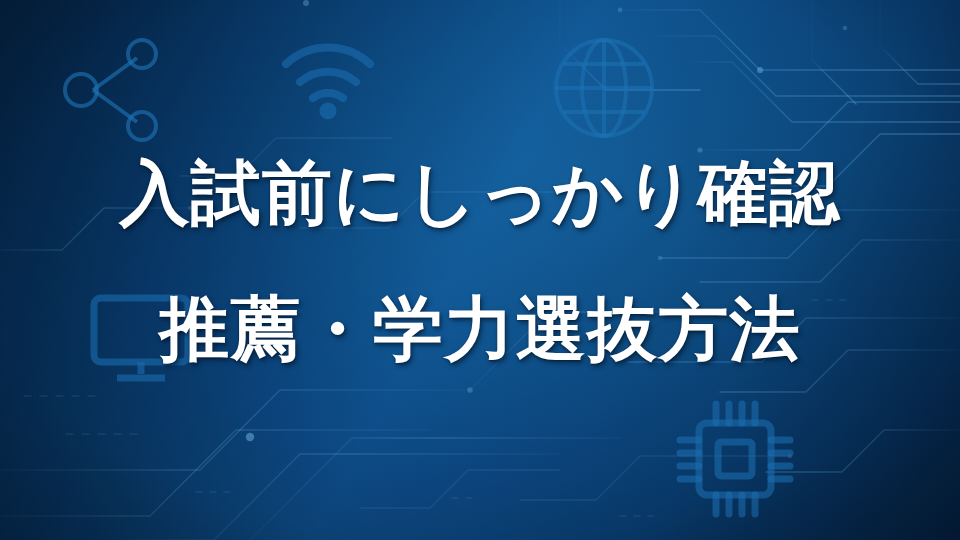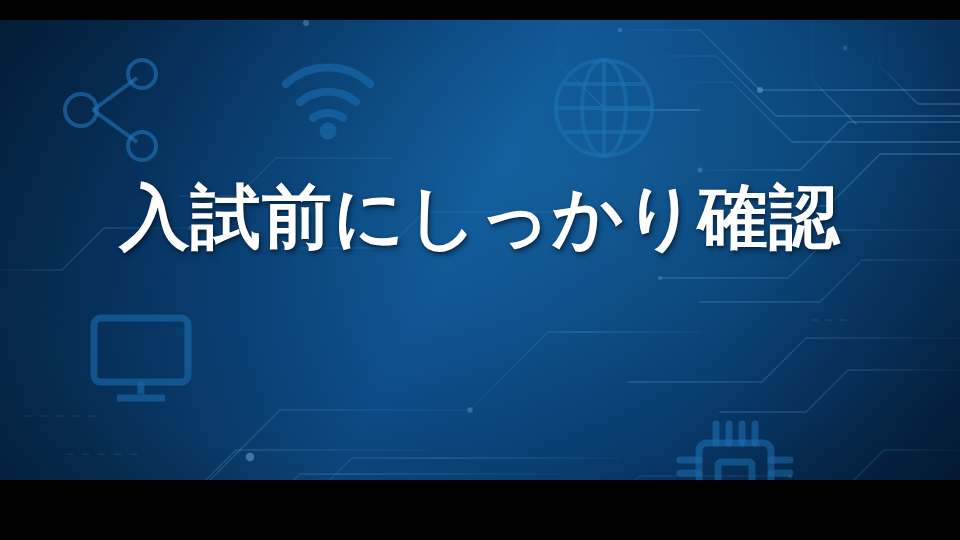--- a/index.html
+++ b/index.html
@@ -8,25 +8,24 @@
     padding: 0;
     background: #000;
   }
   body {
     font-family: "DejaVu Sans", "Liberation Sans", sans-serif;
   }
 
   .banner {
     position: relative;
     width: 960px;
-    height: 460px;
+    height: 540px;
     overflow: hidden;
     background: #0369a1;
     user-select: none;
-    margin-top: 20px;
   }
 
   
   .bg-base {
     position: absolute;
     inset: 0;
     background:
       radial-gradient(115% 135% at 62% 34%,
           #14619f 0%,
           #0f5693 22%,
@@ -252,15 +251,16 @@
         <line x1="99" y1="83" x2="118" y2="83"></line>
       </g>
     </svg>
 
   </div>
 
   <div class="bg-vignette"></div>
 
   <div class="headline">
     <div class="line line-1">入試前にしっかり確認</div>
+    <div class="line line-2">推薦・学力選抜方法</div>
   </div>
 
 </div>
 
 </body></html>

